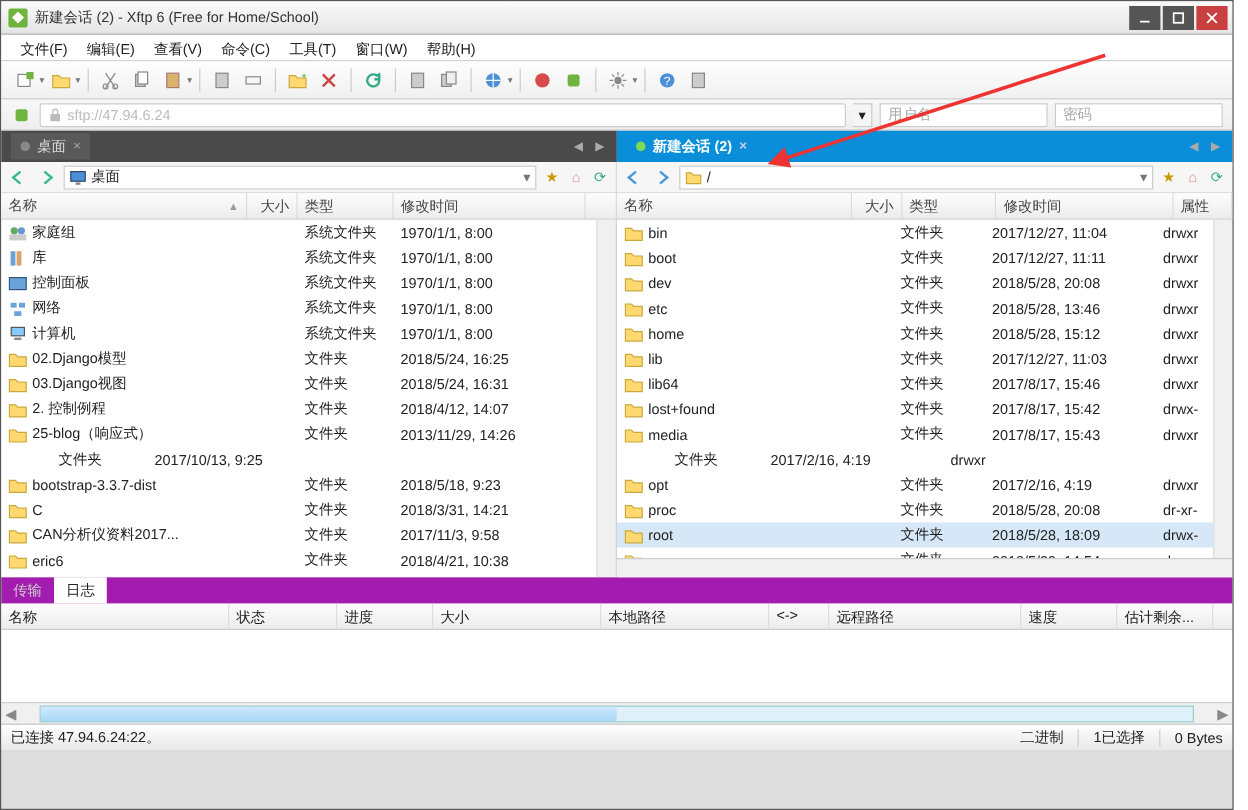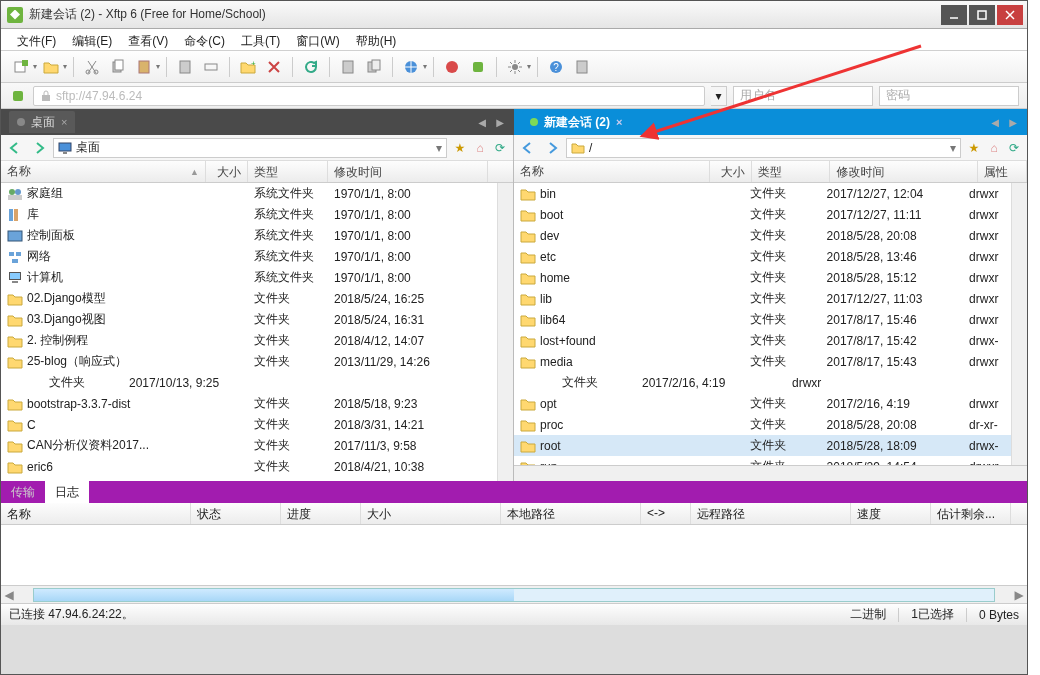--- a/index.html
+++ b/index.html
@@ -556,21 +556,21 @@
         <div class="rows rp" id="right-rows">
             <div class="row">
               <div class="c1">
                 <svg class="fi" viewBox="0 0 16 16">
                   <path class="folder-ic" d="M1 4h5l2 2h7v8H1z"></path>
                 </svg>
                 <span>bin</span>
               </div>
               <div class="c2"></div>
               <div class="c3">文件夹</div>
-              <div class="c4">2017/12/27, 12:04</div>
+              <div class="c4">2017/12/27, 11:04</div>
               <div class="c5">drwxr</div>
             </div>
             <div class="row">
               <div class="c1">
                 <svg class="fi" viewBox="0 0 16 16">
                   <path class="folder-ic" d="M1 4h5l2 2h7v8H1z"></path>
                 </svg>
                 <span>boot</span>
               </div>
               <div class="c2"></div>

